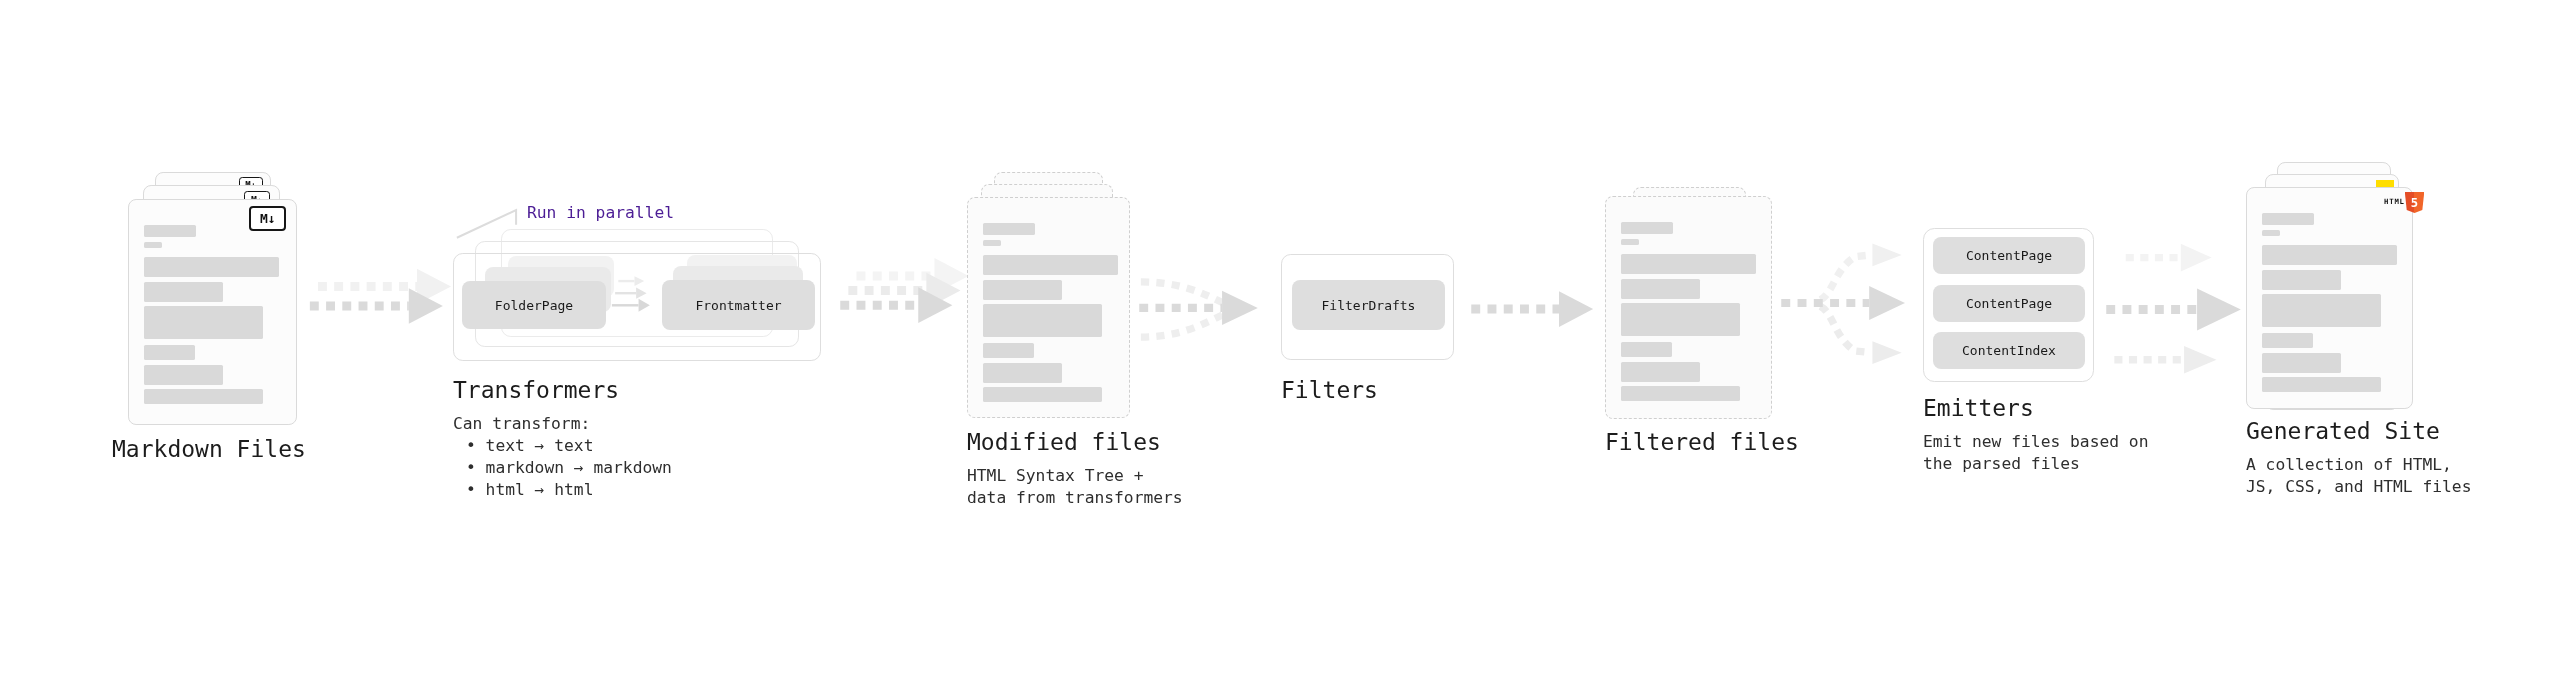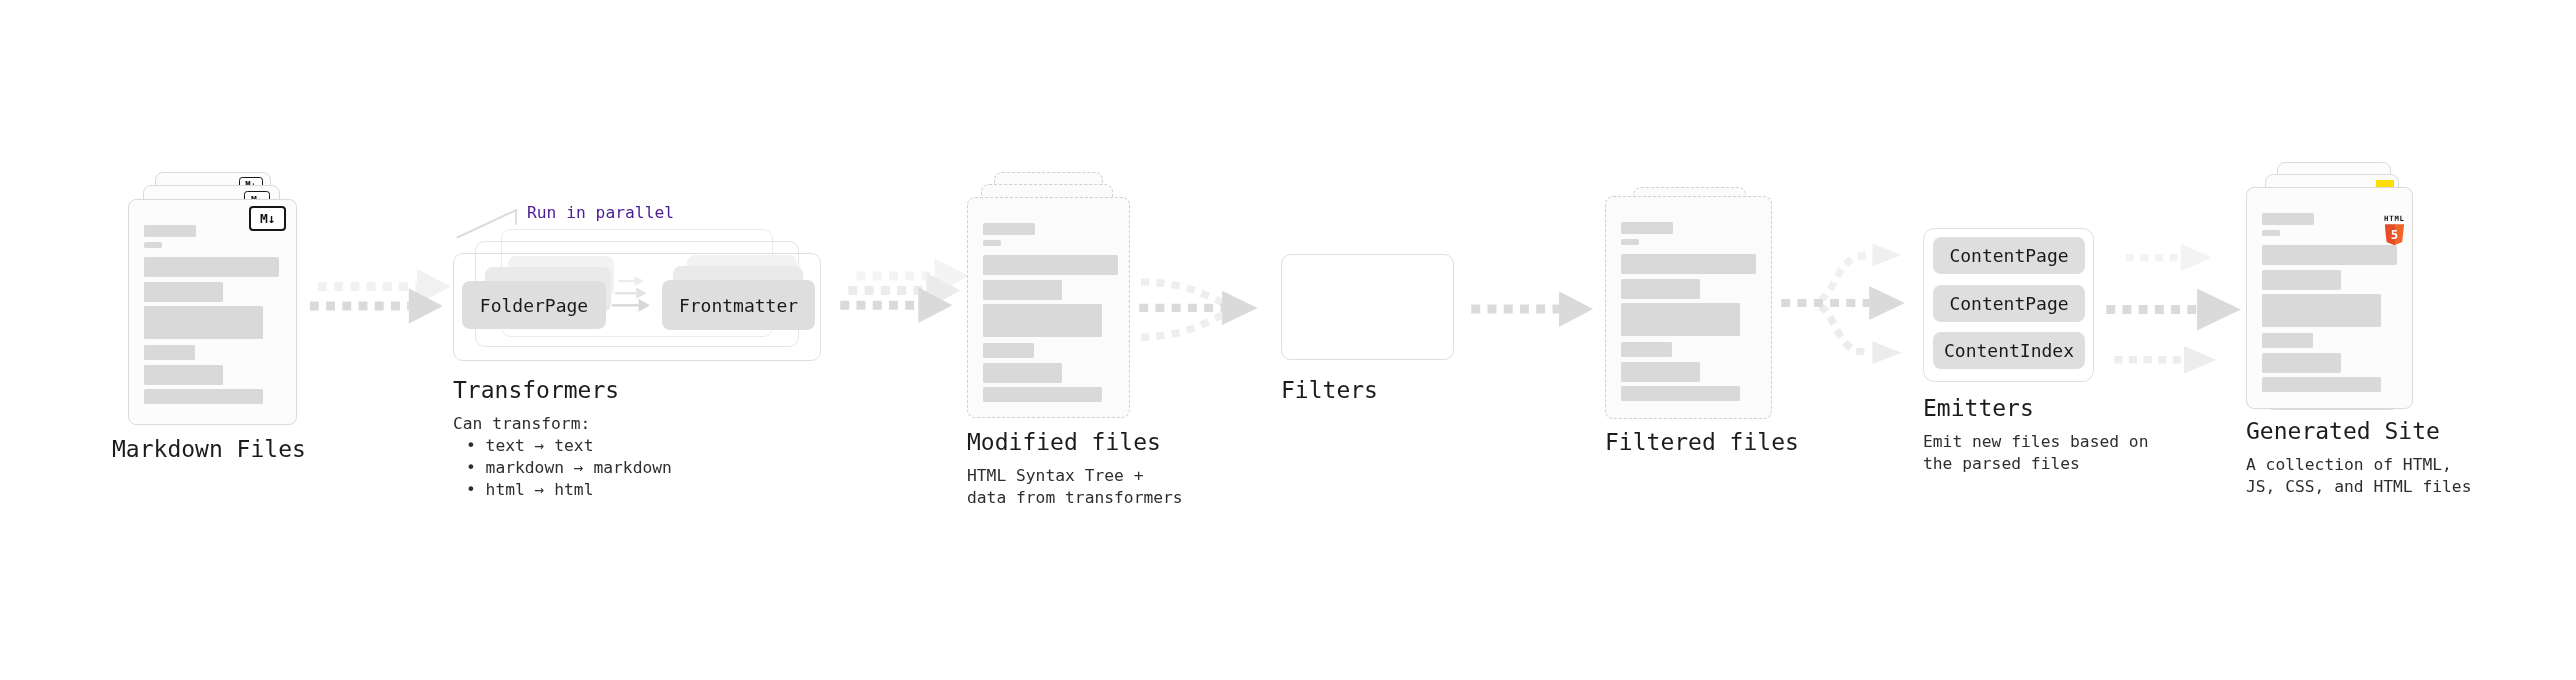--- a/index.html
+++ b/index.html
@@ -11,36 +11,36 @@
   .doc.dashed{background:#fbfbfb;border:1.6px dashed #cfcfcf;}
   .bar{position:absolute;left:14.6px;background:#d9d9d9;border-radius:1.6px;}
   
   .md-badge{position:absolute;background:#fff;border:1.6px solid #161616;border-radius:3.3px;
             display:flex;align-items:center;justify-content:center;font-weight:bold;color:#111;}
   
   .box{position:absolute;border:1.6px solid #dedede;border-radius:9.8px;box-sizing:border-box;background:transparent;}
   .box.filled{background:#ffffff;}
   
   .pill{position:absolute;background:#dedede;border-radius:8.1px;display:flex;align-items:center;justify-content:center;
-        font-size:18px;color:#1a1a1a;white-space:nowrap;}
+        font-size:13px;color:#1a1a1a;white-space:nowrap;}
   .ghost1{background:#eaeaea;}
   .ghost2{background:#f2f2f2;}
   
   .label{position:absolute;}
   .title{font-size:23px;line-height:26px;color:#1c1c1c;white-space:nowrap;}
   .desc{margin-top:9.8px;font-size:16.3px;line-height:22px;color:#2e2e2e;white-space:nowrap;}
   .desc .line{display:block;}
   .desc .bullet{display:block;padding-left:13px;}
   .note{position:absolute;font-size:16.3px;color:#4c1d95;white-space:nowrap;}
   
   .css-badge{position:absolute;display:flex;flex-direction:column;align-items:center;}
   .css-badge .css-txt{font-size:7.3px;font-weight:bold;color:#111;line-height:7.3px;letter-spacing:0.4px;}
   .css-badge .css-bar{width:14.6px;height:3.3px;background:#2d62e9;margin-top:0.8px;border-radius:0.8px;}
   .js-badge{position:absolute;background:#ffde00;}
-  .html5{position:absolute;display:flex;flex-direction:column;align-items:center;margin-top:24px;}
+  .html5{position:absolute;display:flex;flex-direction:row;align-items:center;}
   .html5 .h5-txt{font-size:7.3px;font-weight:bold;color:#111;line-height:8.1px;letter-spacing:0.8px;}
   .html5 .shield{width:19.5px;height:21px;margin-top:0.8px;background:linear-gradient(90deg,#e44d26 50%,#f16529 50%);
                  clip-path:polygon(0 0,100% 0,90% 85%,50% 100%,10% 85%);
                  display:flex;align-items:center;justify-content:center;color:#fff;font-size:12.2px;font-weight:bold;}
   svg{display:block;overflow:visible;}
 </style>
 </head>
 <body>
 
 <div class="canvas">
@@ -155,20 +155,21 @@
   <div class="abs" style="left:1136px;top:267px;">
     <svg width="138" height="85" viewBox="0 0 170 104">
       <path d="M 6 18 C 55 18, 82 32, 108 44" fill="none" stroke="#eeeeee" stroke-width="9" stroke-dasharray="10 9"></path>
       <path d="M 6 86 C 55 86, 82 70, 108 58" fill="none" stroke="#eeeeee" stroke-width="9" stroke-dasharray="10 9"></path>
       <line x1="4" y1="50" x2="106" y2="50" stroke="#dadada" stroke-width="10" stroke-dasharray="11 9"></line>
       <polygon points="106,29 150,50 106,71" fill="#dadada"></polygon>
     </svg>
   </div>
 
   <div class="box filled" style="left:1281px;top:254px;width:173px;height:106px;"></div>
+  <div class="pill" style="left:1292px;top:280px;width:153px;height:50px;">FilterDrafts</div>
   <div class="label" style="left:1281px;top:377px;">
     <div class="title">Filters</div>
   </div>
 
   <div class="abs" style="left:1468px;top:286px;">
     <svg width="130" height="46" viewBox="0 0 160 56">
       <line x1="4" y1="28" x2="112" y2="28" stroke="#dadada" stroke-width="11" stroke-dasharray="11 9"></line>
       <polygon points="112,6 154,28 112,50" fill="#dadada"></polygon>
     </svg>
   </div>

